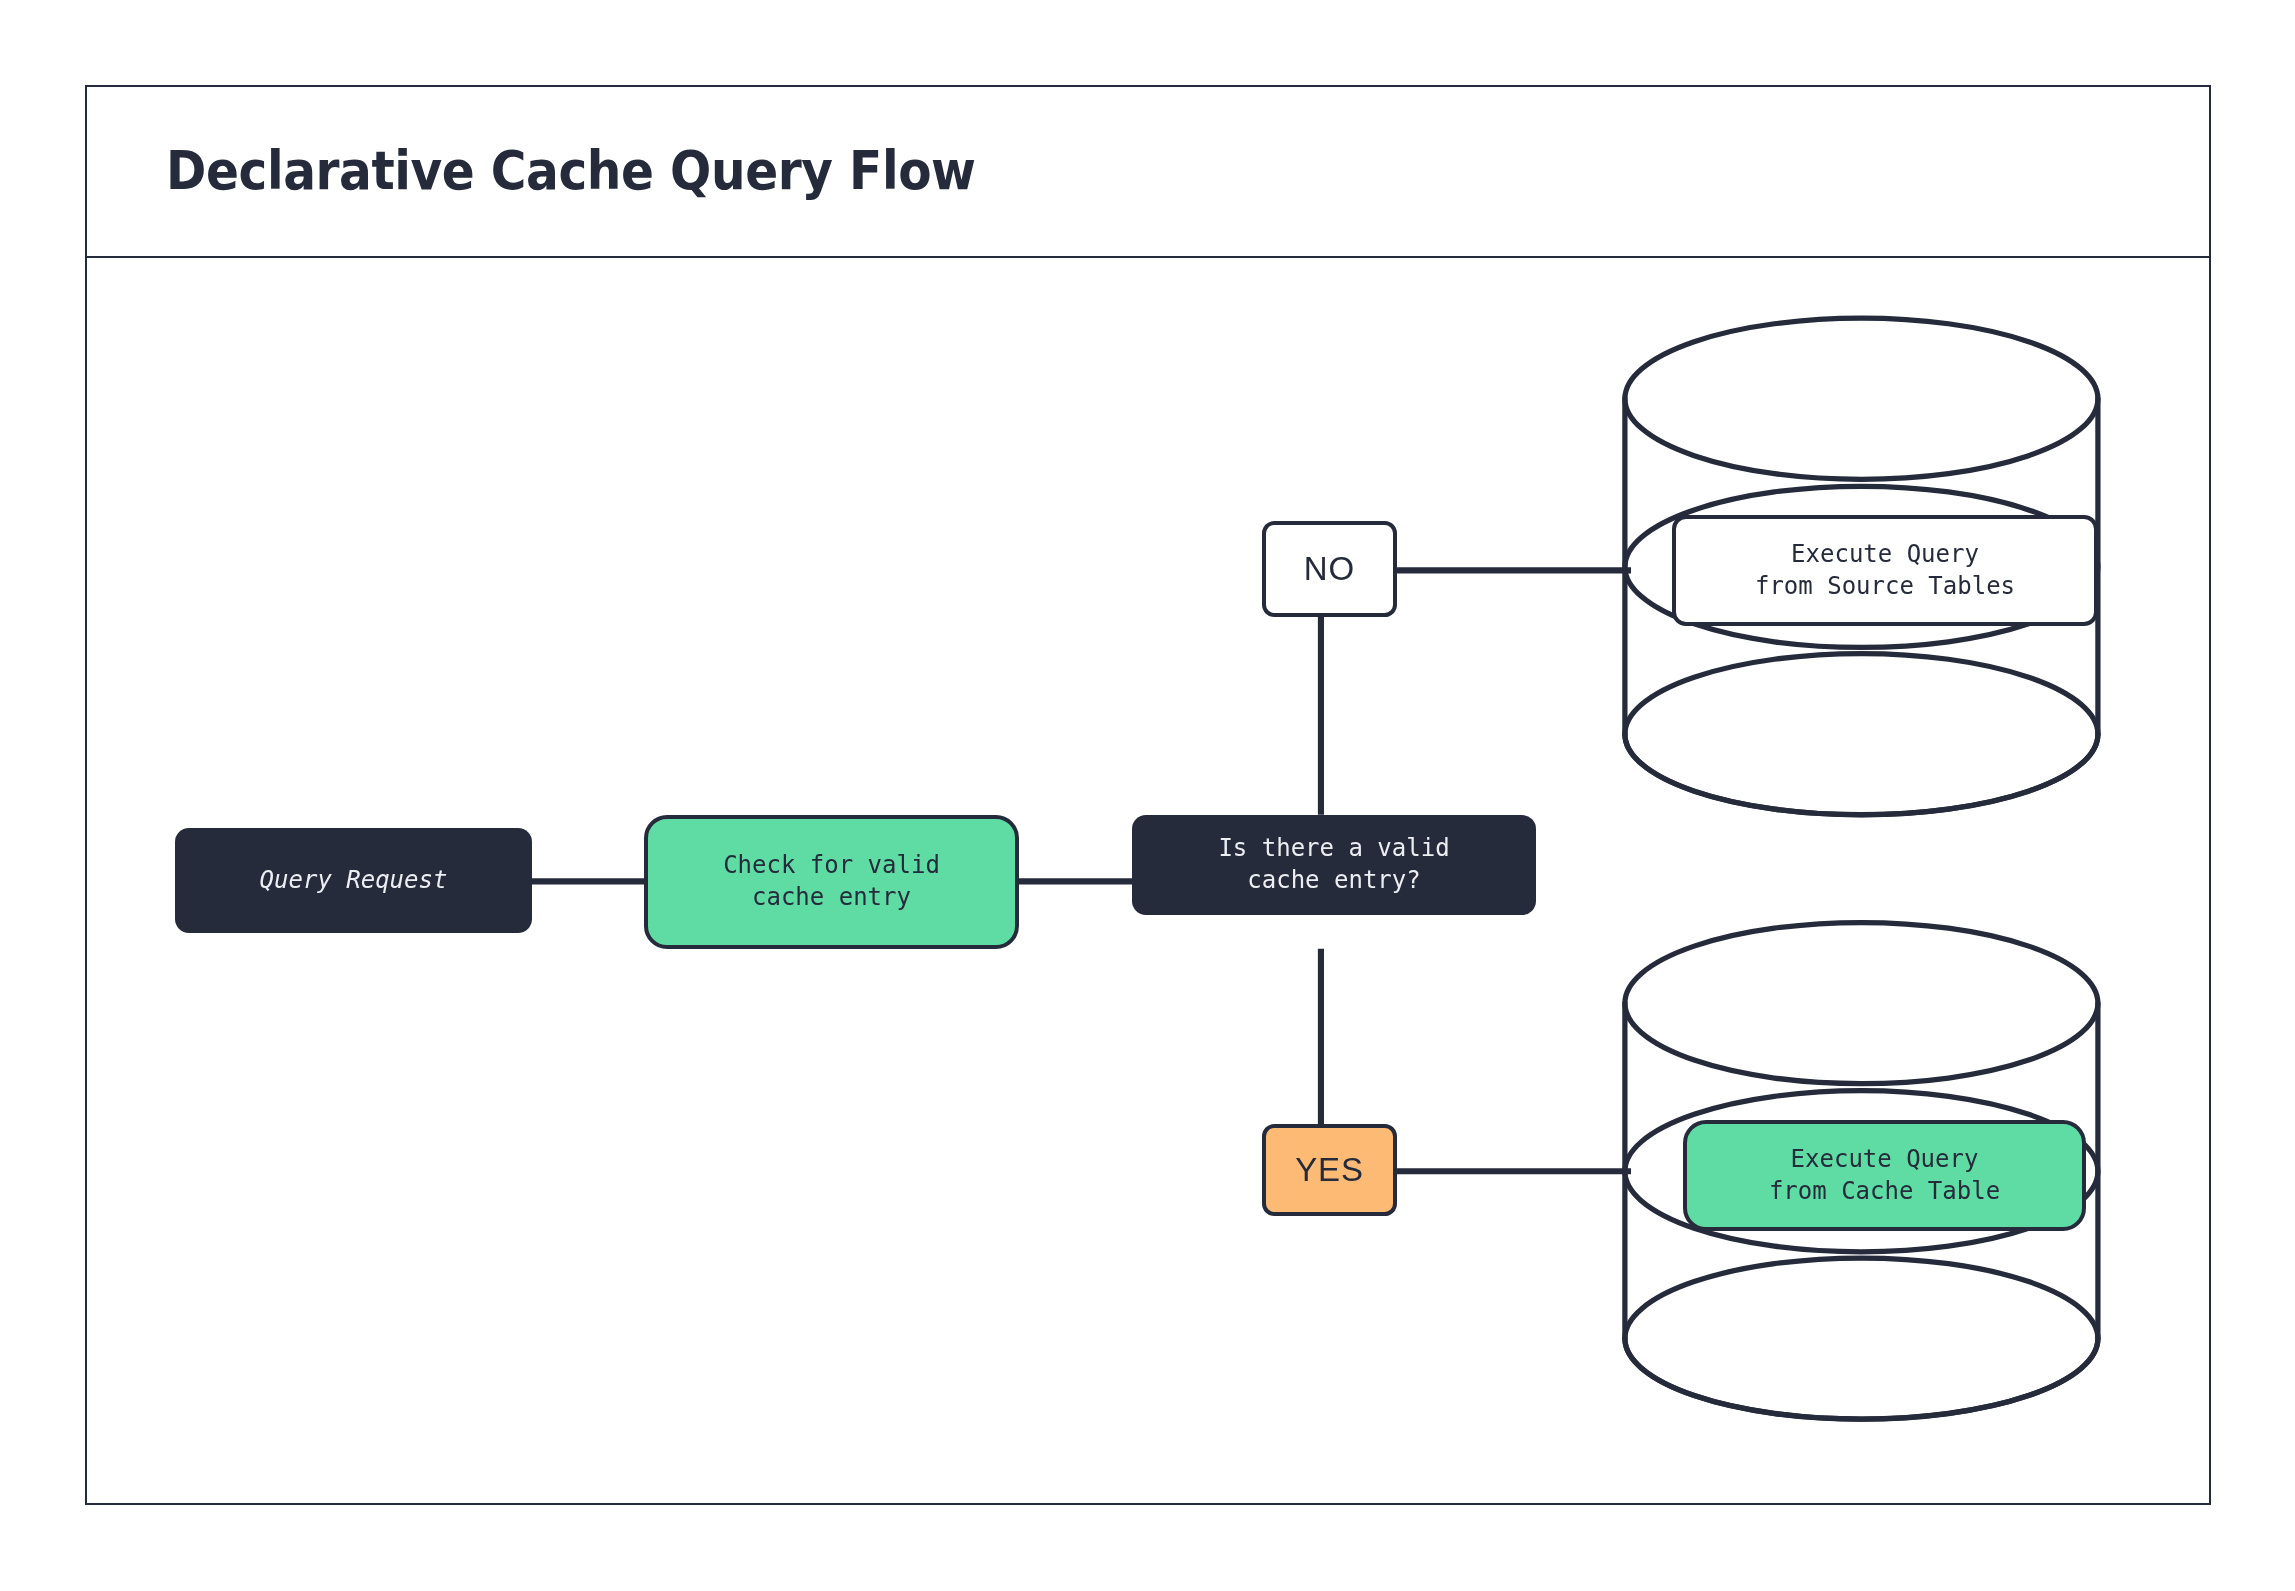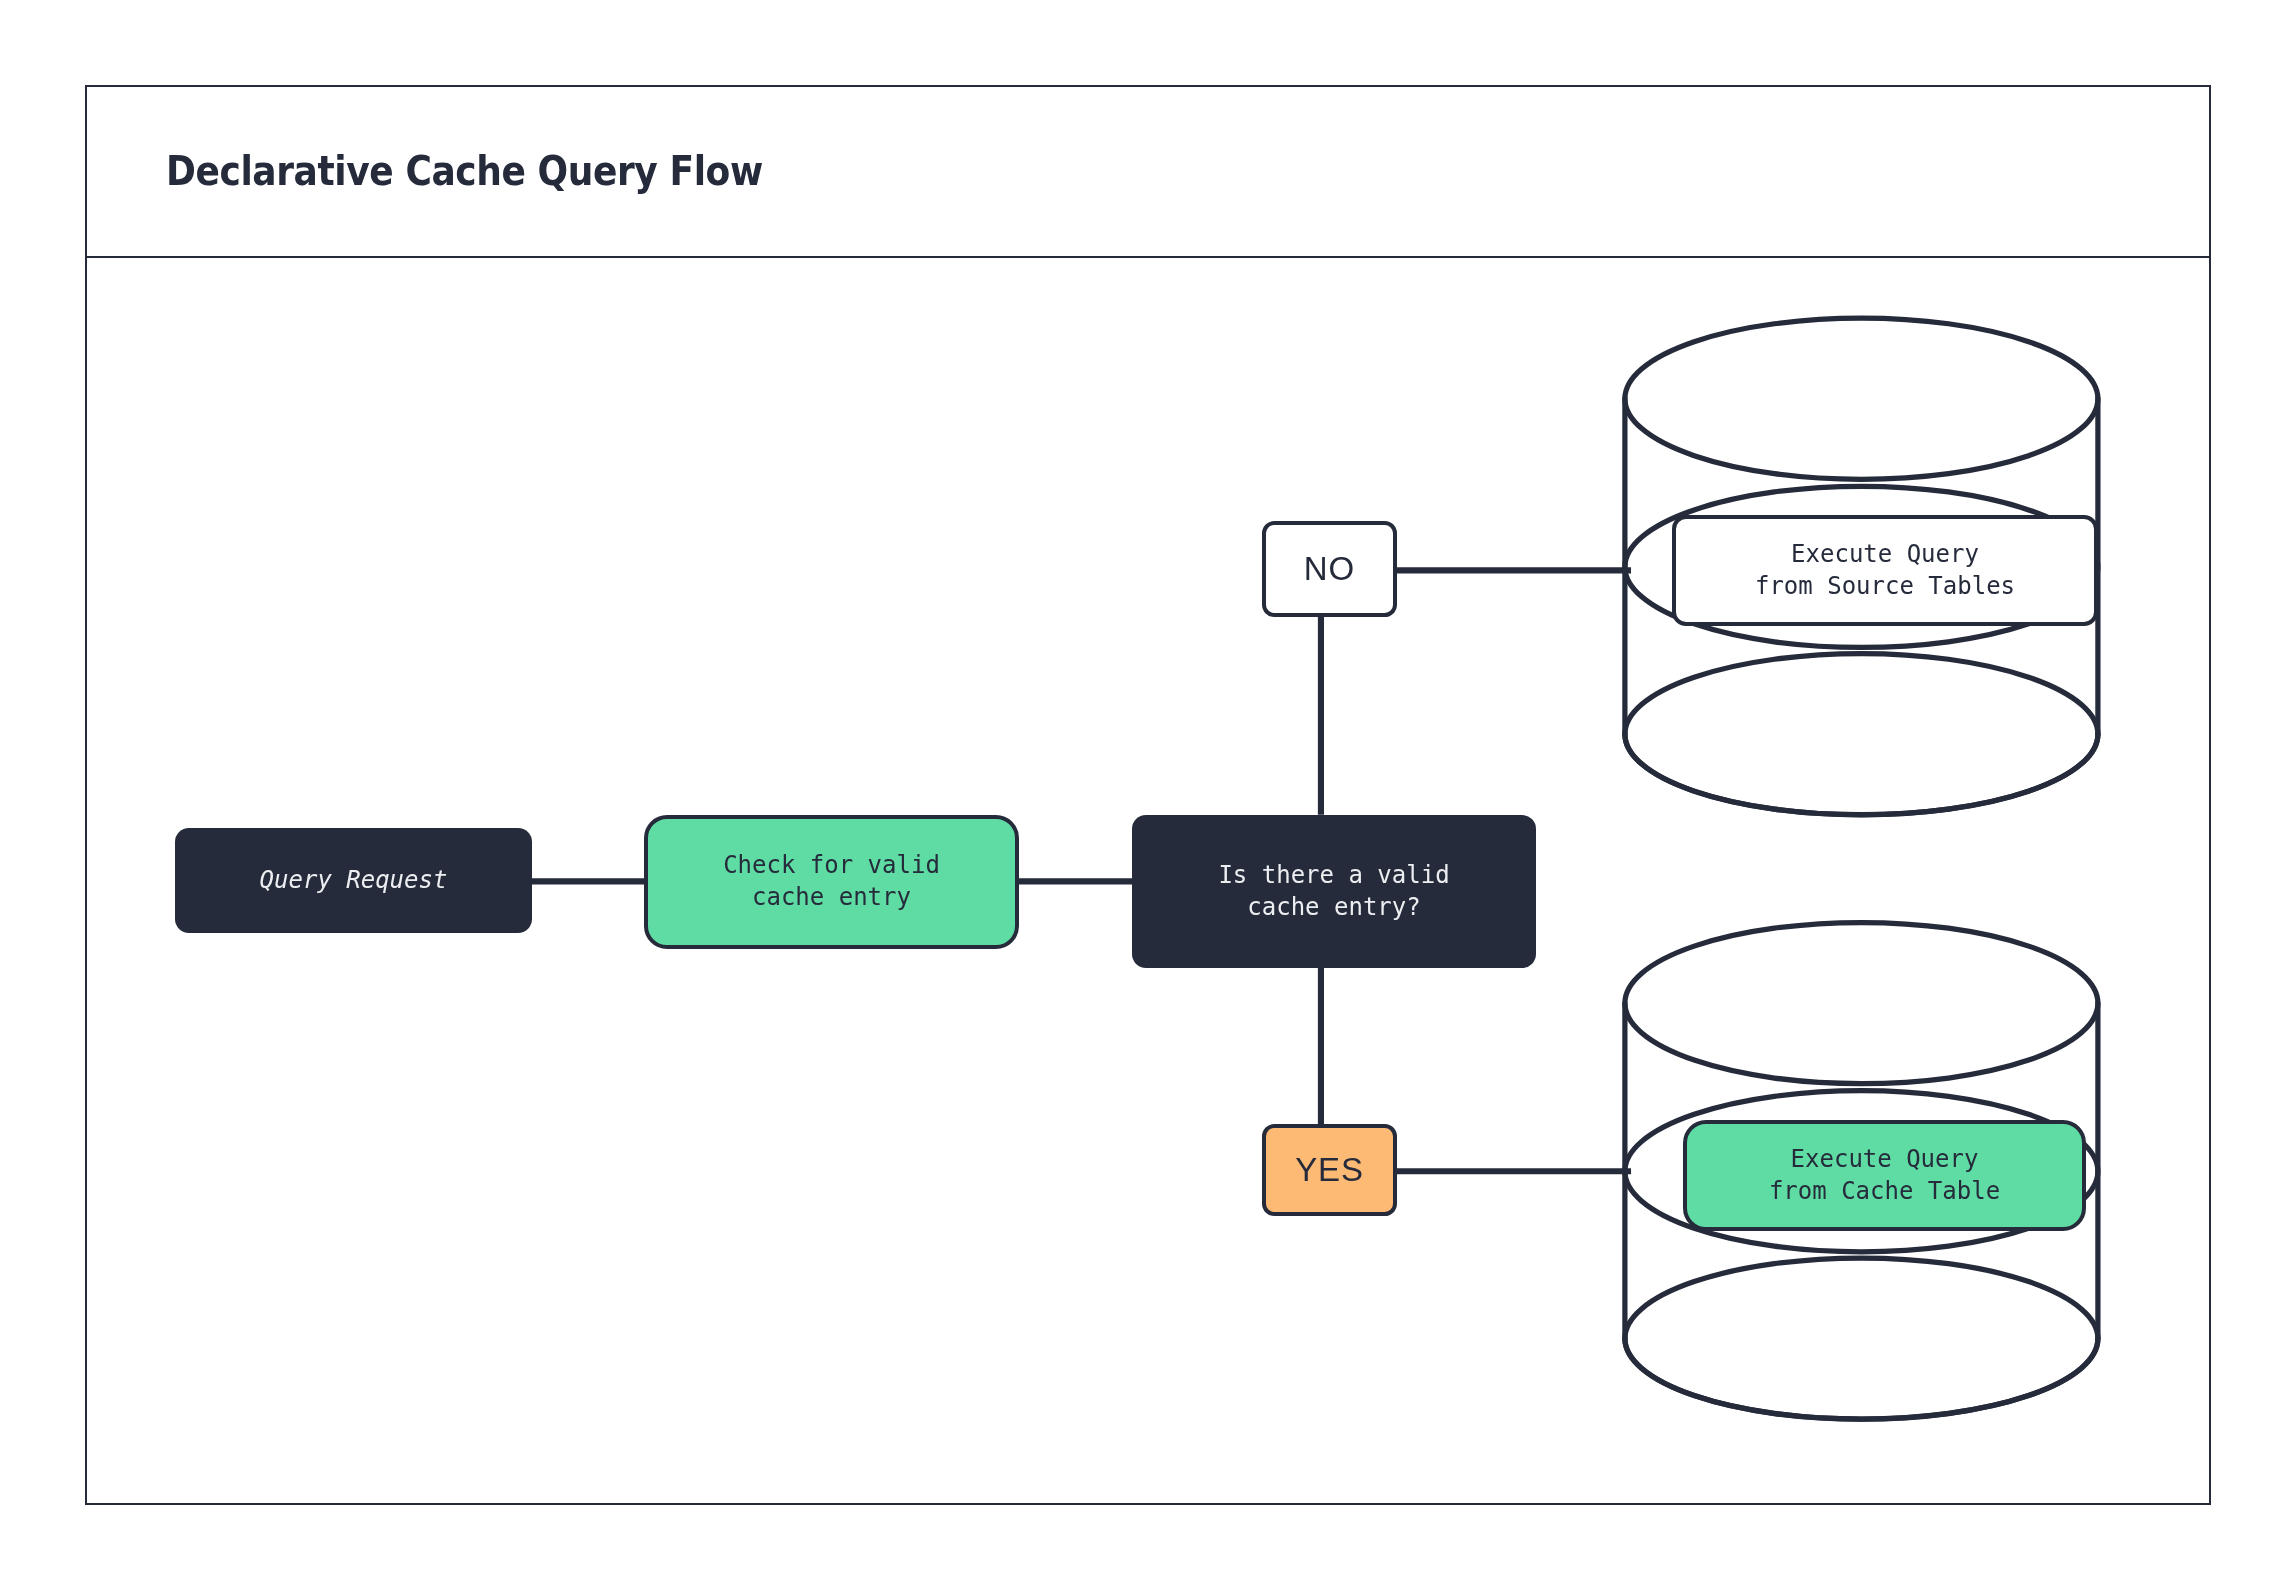--- a/index.html
+++ b/index.html
@@ -39,21 +39,21 @@
     width: 2126px;
     height: 173px;
     box-sizing: border-box;
     border-bottom: 2.6px solid #252b3b;
     display: flex;
     align-items: center;
   }
   .title-text {
     margin-left: 81px;
     font-family: "DejaVu Sans Condensed", "Liberation Sans Narrow", "Liberation Sans", sans-serif;
-    font-size: 40px;
+    font-size: 54px;
     font-weight: bold;
     color: #252b3b;
     letter-spacing: -0.4px;
     white-space: nowrap;
   }
 
   
   #wires {
     position: absolute;
     left: 0;
@@ -120,21 +120,21 @@
   .branch-yes { background: #fdba74; }
 
   
   #node-query-request {
     left: 175px; top: 828px; width: 357px; height: 105px; font-style: italic;
   }
   #node-check-cache {
     left: 644px; top: 815px; width: 375px; height: 134px;
   }
   #node-decision {
-    left: 1132px; top: 815px; width: 404px; height: 153px;
+    left: 1132px; top: 815px; width: 404px; height: 100px;
   }
   #label-no {
     left: 1262px; top: 521px; width: 135px; height: 96px;
   }
   #label-yes {
     left: 1262px; top: 1124px; width: 135px; height: 92px;
   }
   #node-exec-source {
     left: 1672px; top: 515px; width: 426px; height: 111px;
   }

